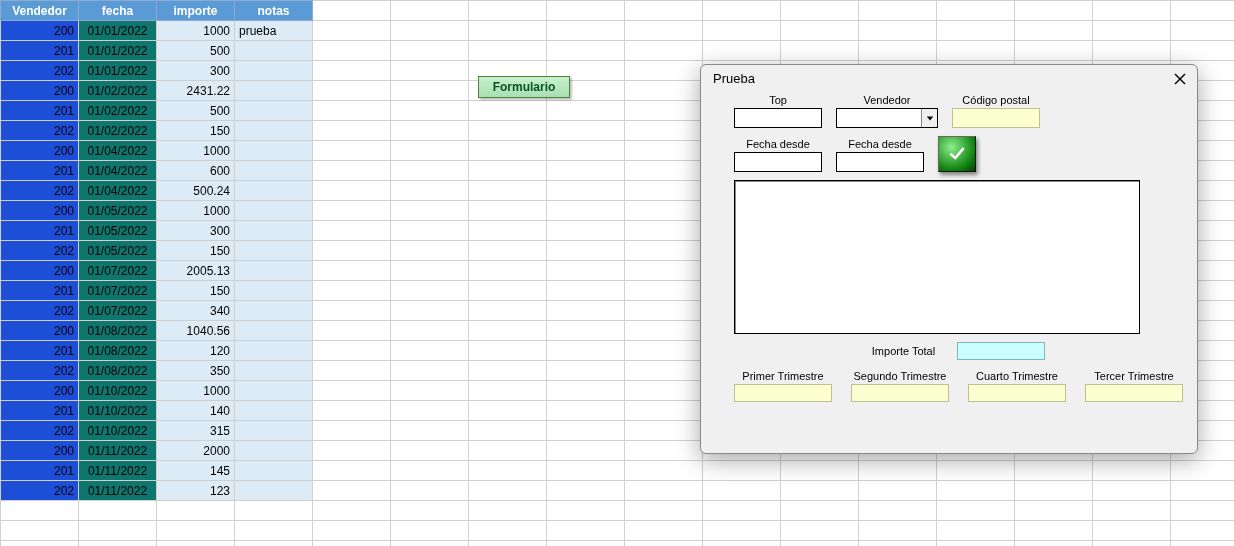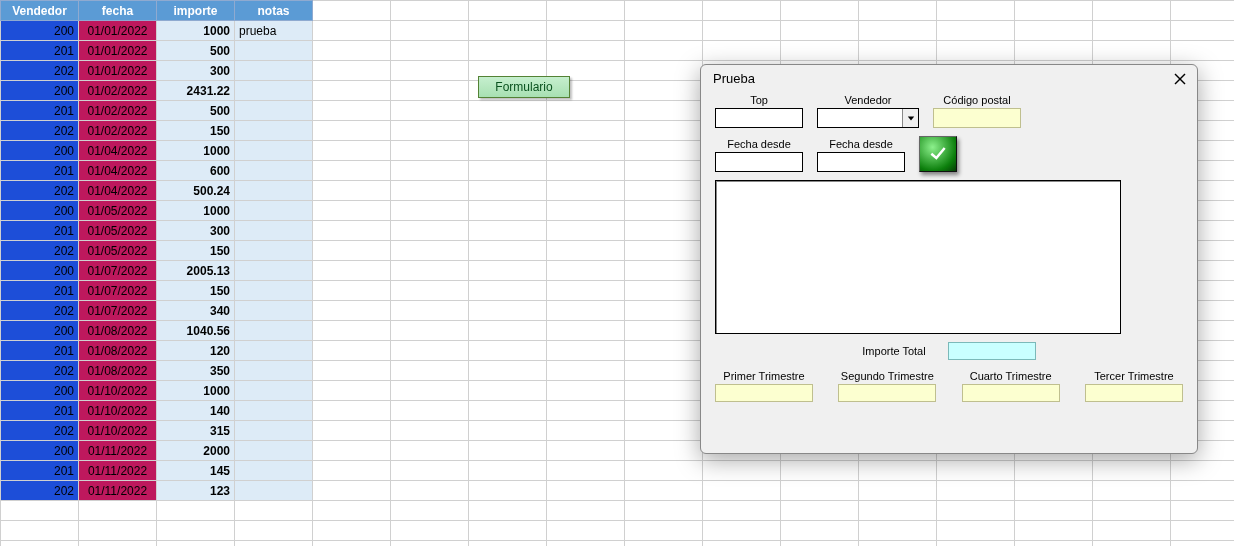--- a/index.html
+++ b/index.html
@@ -29,37 +29,38 @@
     border: 1px solid #8faad0;
     height: 20px;
     padding: 2px 6px;
     background: #5b9bd5;
     color: #fff;
     font-weight: bold;
     font-size: 12px;
     text-align: center;
   }
   .grid td.col-v { text-align: right; background: #1d4ed8; width: 78px;}
-  .grid td.col-f { text-align: center; background: #be185d; width: 78px;}
-  .grid td.col-i { text-align: right; background: #ddebf7; width: 78px; font-weight: bold;}
+  .grid td.col-f { text-align: center; background: #0f766e; width: 78px;}
+  .grid td.col-i { text-align: right; background: #ddebf7; width: 78px;}
   .grid td.col-n { text-align: left; background: #ddebf7; width: 78px;}
   .grid td.blank { background: #fff; min-width: 78px; }
   
   .form-btn {
     position: absolute;
     top: 76px;
     left: 478px;
     width: 92px;
     height: 22px;
     background: linear-gradient(#c6efce,#a8e0b2);
     border: 1px solid #548235;
     color: #0b5320;
     cursor: pointer;
     font-size: 12px;
     box-shadow: 2px 2px 2px rgba(0,0,0,0.25);
+    font-weight: bold;
   }
 
   .dialog {
     position: absolute;
     top: 64px;
     left: 700px;
     width: 498px;
     height: 390px;
     background: #f0f0f0;
     border: 1px solid #888;
@@ -75,20 +76,21 @@
     font-size: 13px;
   }
   .close-icon {
     width: 14px; height: 14px;
     display: flex; align-items: center; justify-content: center;
     cursor: pointer;
   }
   .close-icon svg { width: 12px; height: 12px; stroke:#000; stroke-width:1.4; }
   .dialog-body {
     padding: 4px 14px 10px 14px;
+    margin-left: 19px;
   }
   .row { display: flex; gap: 14px; margin-bottom: 8px; align-items: flex-end; }
   .field { display: flex; flex-direction: column; align-items: center; font-size: 11px;}
   .field label { margin-bottom: 2px; color:#000;}
   .field input[type=text] {
     height: 20px;
     border: 1px solid #000;
     background: #fff;
     font-size: 12px;
     padding: 0 3px;

